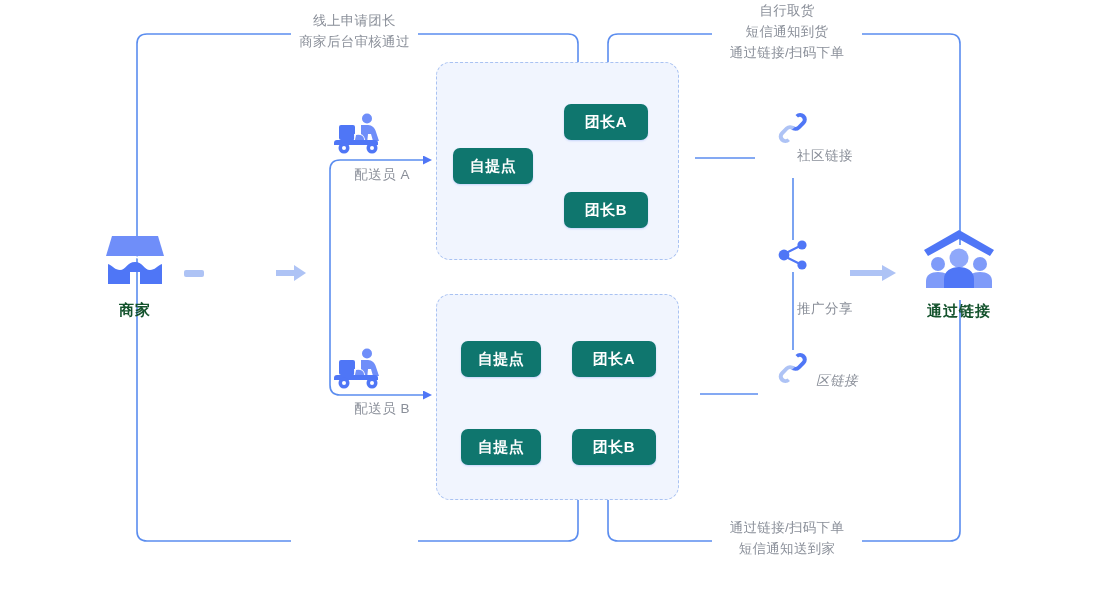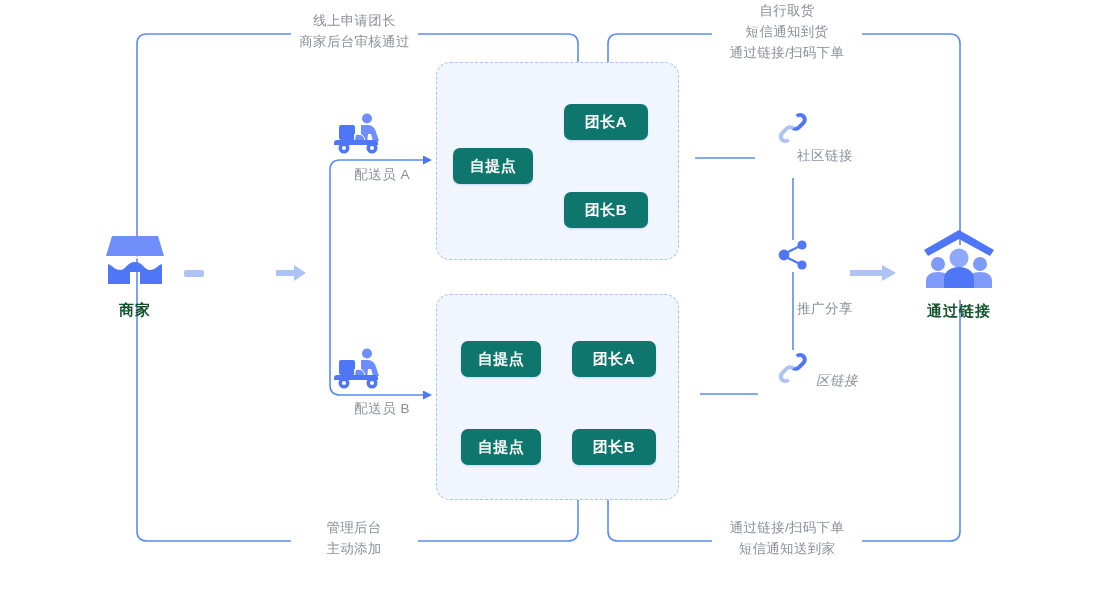--- a/index.html
+++ b/index.html
@@ -131,22 +131,20 @@
   <div class="icon" style="left:184px;top:270px;width:20px;height:7px;background:#aec3f5;border-radius:2px;"></div>
   <div class="icon" style="left:276px;top:264px;width:30px;height:18px;">
     <svg width="30" height="18" viewBox="0 0 30 18">
       <path d="M0,6 H18 V1 L30,9 L18,17 V12 H0 Z" fill="#aec3f5"></path>
     </svg>
   </div>
 
   <div class="lbl" style="left:291px;top:10px;width:127px;">线上申请团长
 商家后台审核通过</div>
 
-  <div class="lbl" style="left:294px;top:517px;width:120px;">管理后台
-主动添加</div>
 
   <div class="lbl" style="left:712px;top:0px;width:150px;">自行取货
 短信通知到货
 通过链接/扫码下单</div>
 
   <div class="lbl" style="left:709px;top:517px;width:156px;">通过链接/扫码下单
 短信通知送到家</div>
 
   <div class="icon" style="left:334px;top:113px;width:52px;height:42px;">
     <svg width="52" height="42" viewBox="0 0 52 42">

